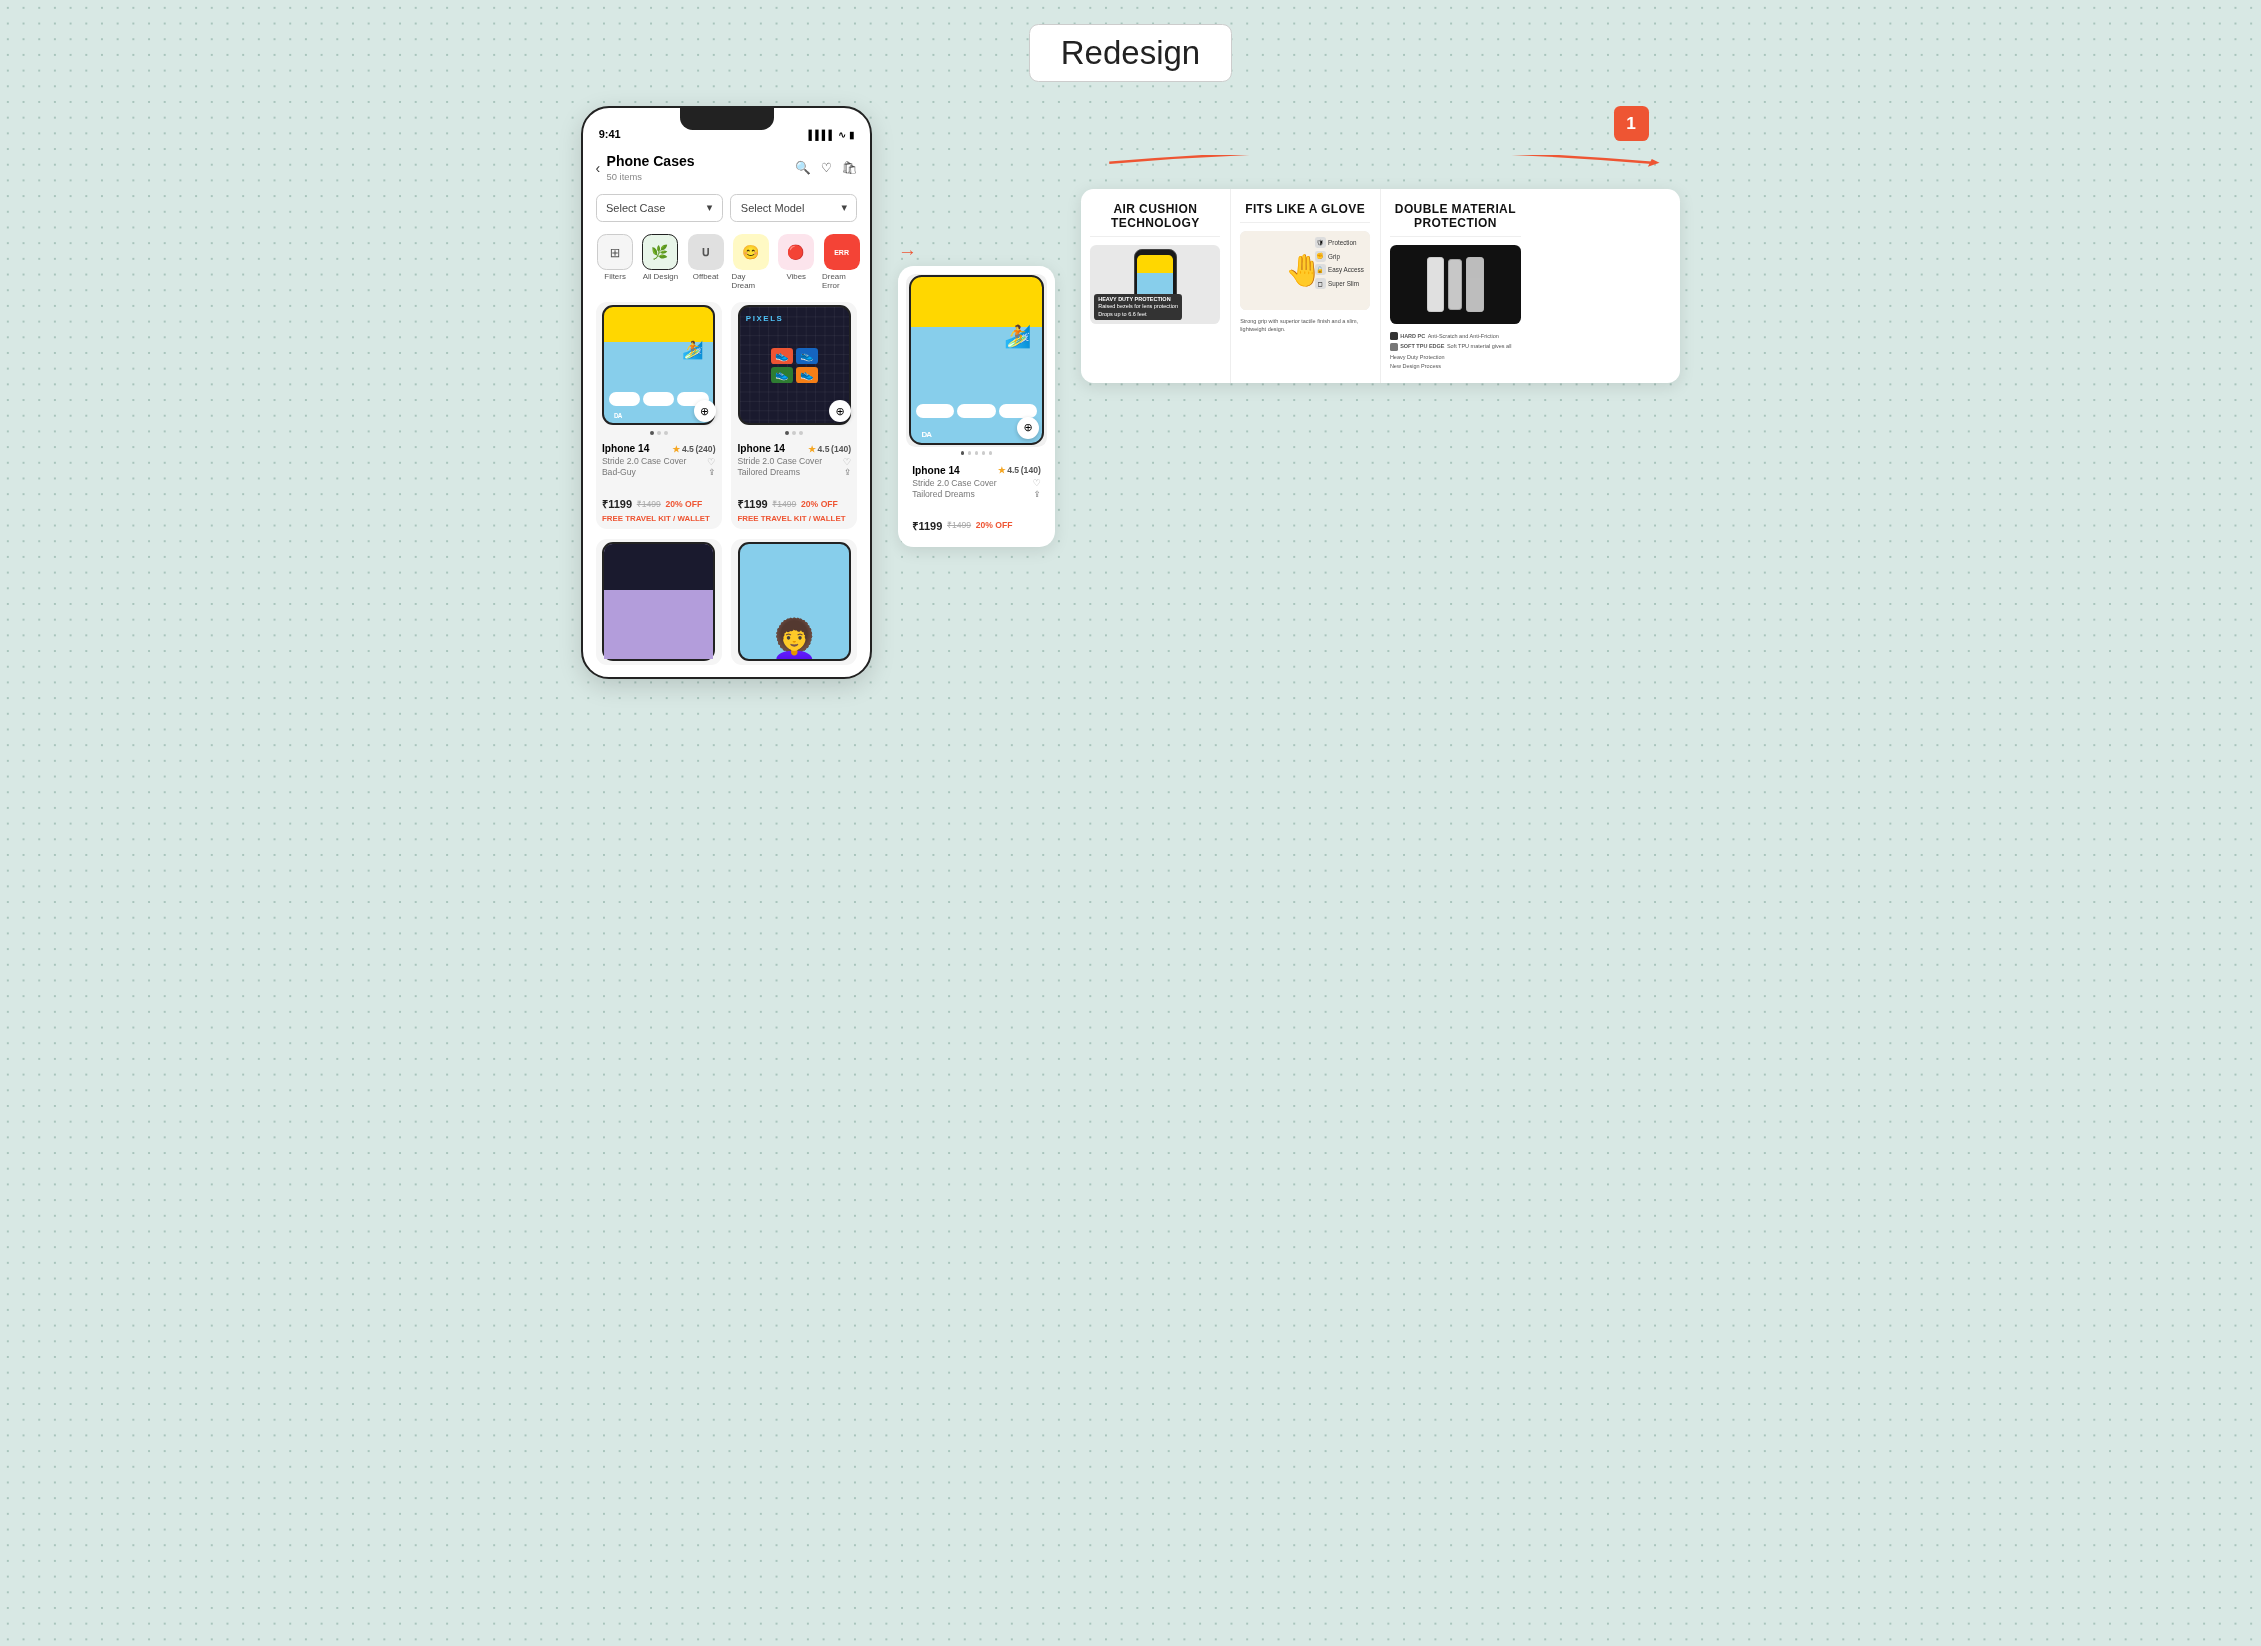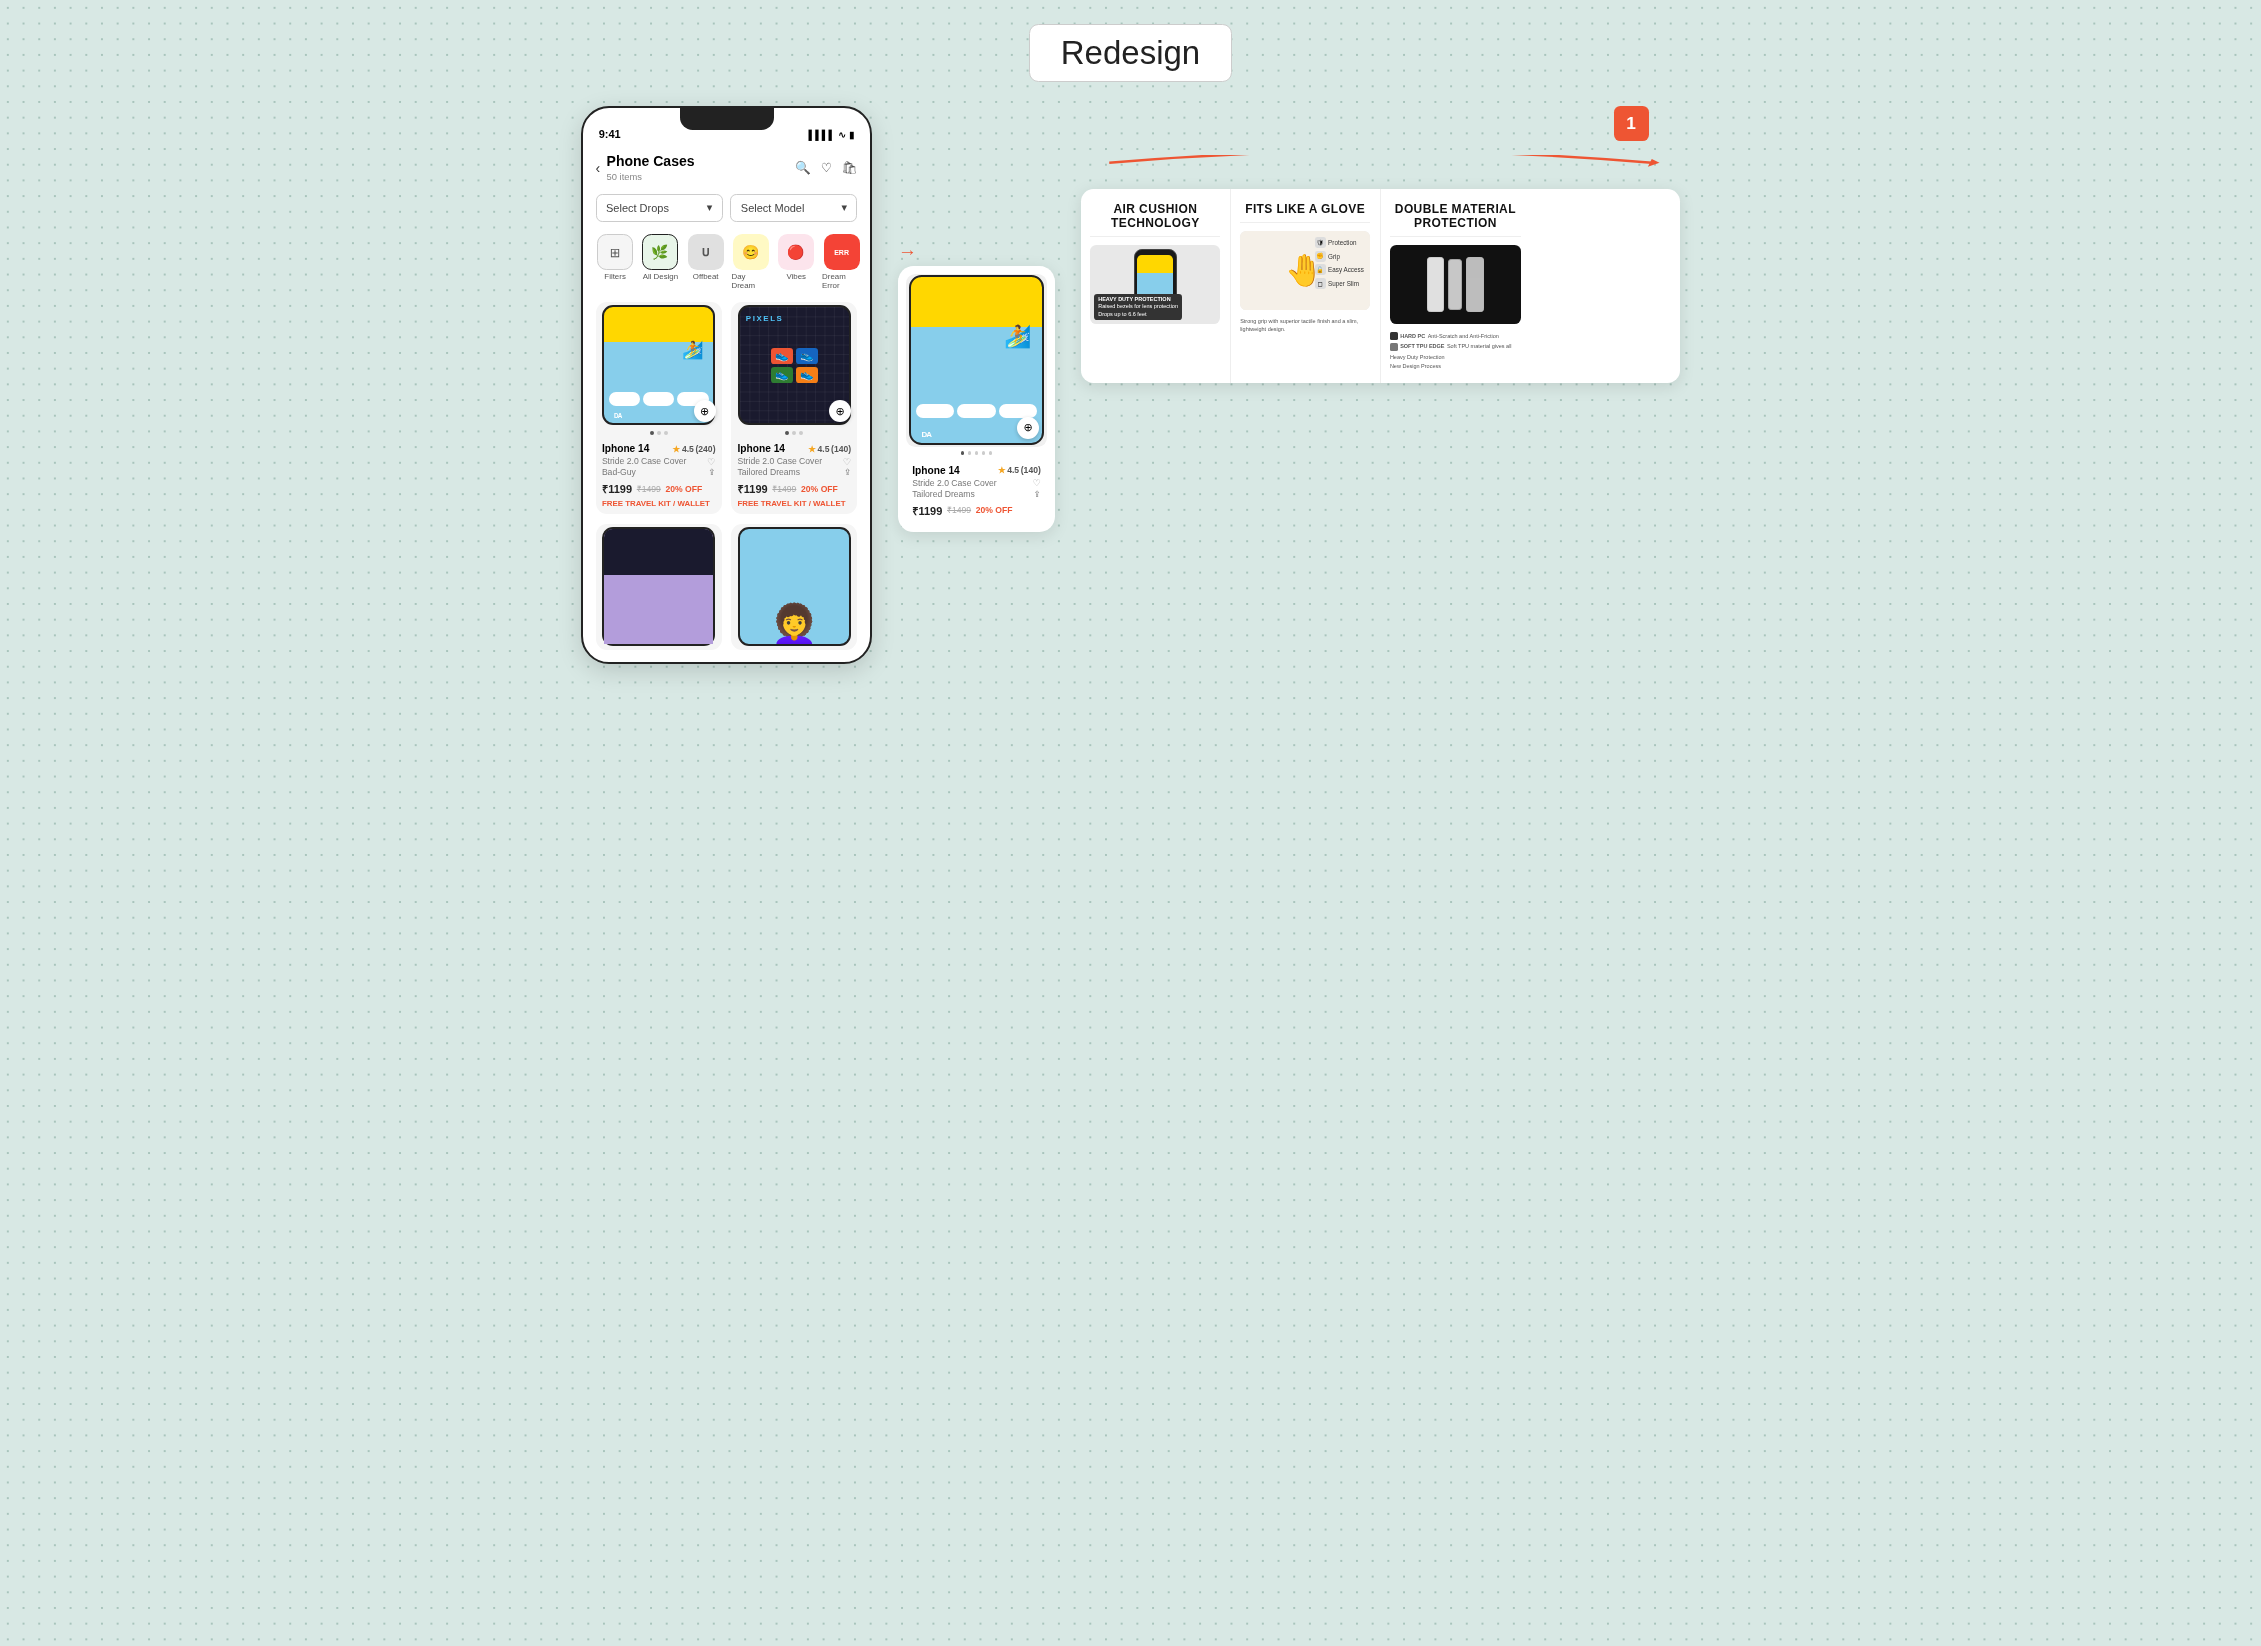--- a/index.html
+++ b/index.html
@@ -223,21 +223,21 @@
       font-size: 8.6px;
       color: #777;
       margin-top: 1.6px;
     }
     .action-icon { font-size: 9.4px; color: #aaa; }
     .product-brand { font-size: 8.6px; color: #777; margin-top: 0.8px; }
     .price-row {
       display: flex;
       align-items: center;
       gap: 4.7px;
-      margin-top: 4px;
+      margin-top: 19px;
     }
     .price-main { font-size: 11px; font-weight: 700; color: #222; }
     .price-orig { font-size: 8.6px; color: #aaa; text-decoration: line-through; }
     .price-off { font-size: 8.6px; color: #e53; font-weight: 600; }
     .free-gift {
       font-size: 7.9px;
       color: #e53;
       font-weight: 700;
       margin-top: 2.4px;
     }
@@ -508,21 +508,21 @@
         </div>
         <div class="header-icons">
           <span>🔍</span>
           <span>♡</span>
           <span>🛍</span>
         </div>
       </div>
 
       <div class="dropdown-row">
         <div class="dropdown-select">
-          <span>Select Drops</span>
+          <span>Select Case</span>
           <span>▾</span>
         </div>
         <div class="dropdown-select">
           <span>Select Model</span>
           <span>▾</span>
         </div>
       </div>
 
       <div class="filter-chips">
 

